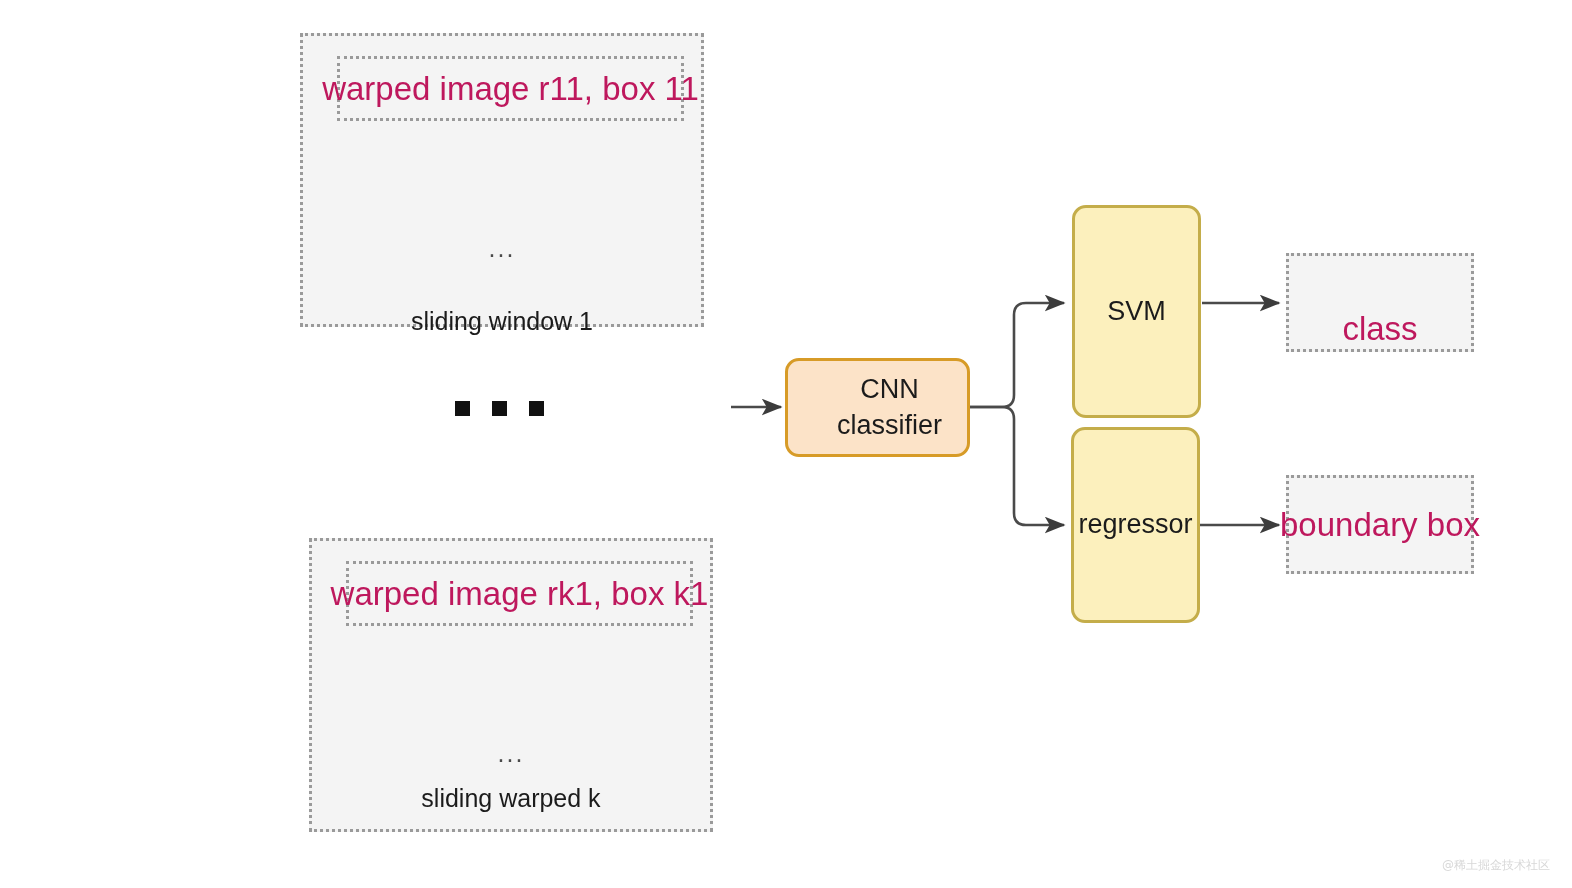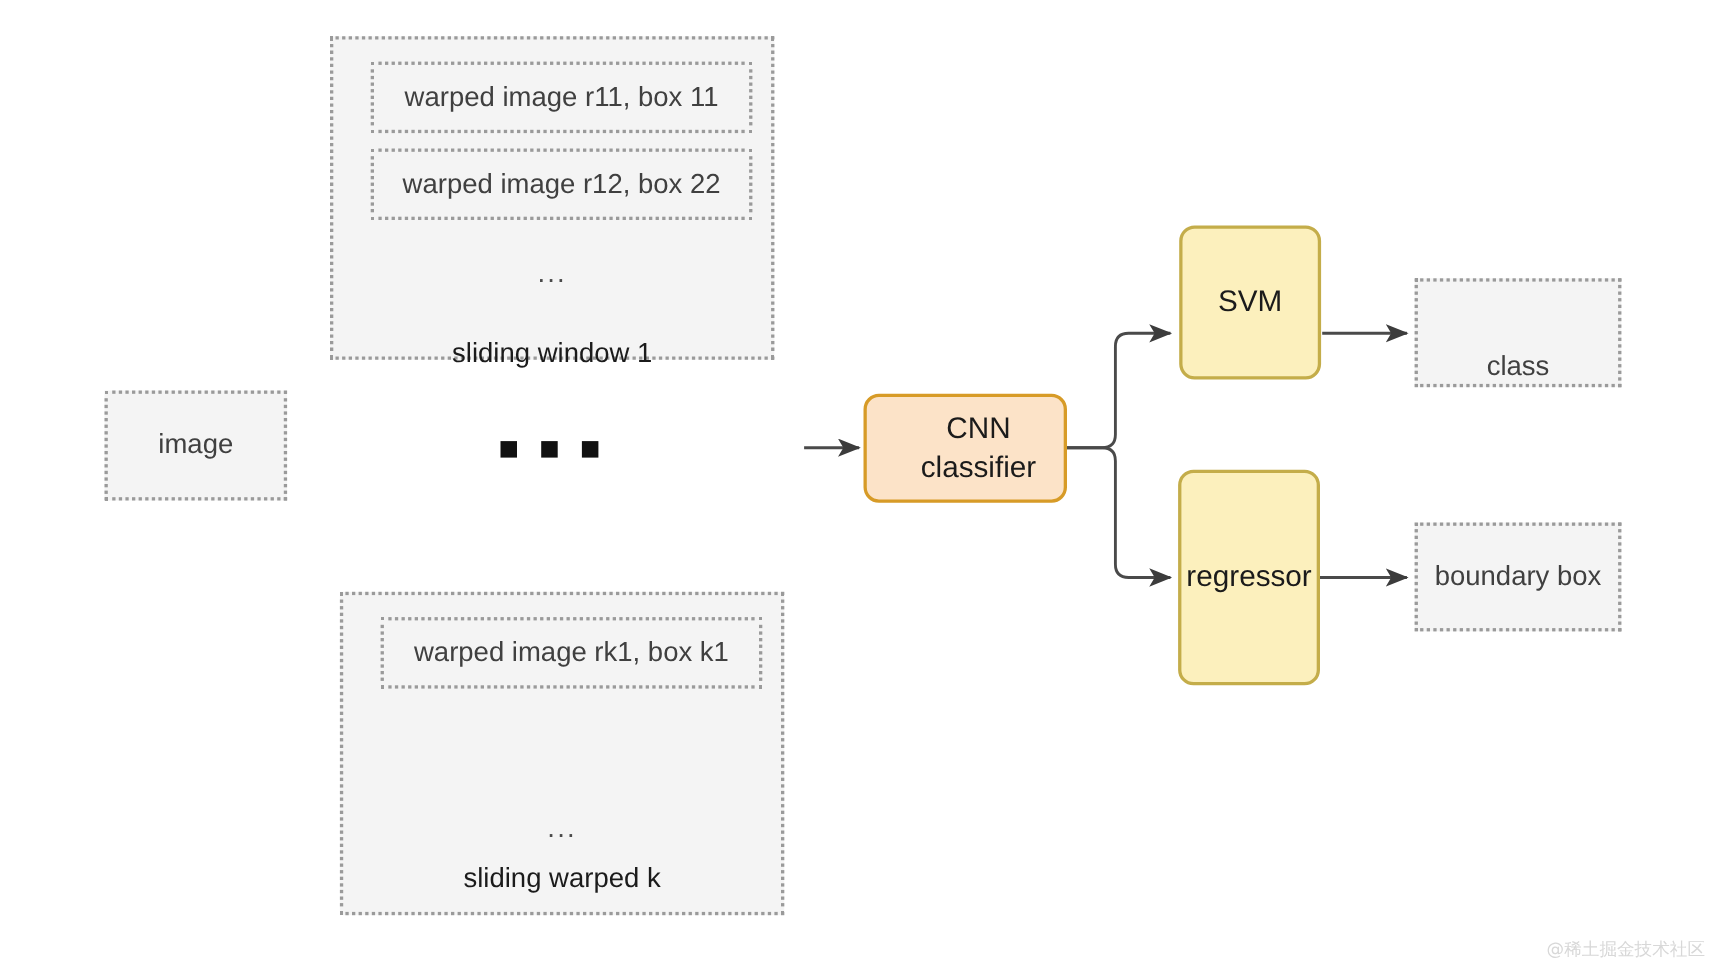--- a/index.html
+++ b/index.html
@@ -30,23 +30,23 @@
     color: #1a1a1a;
   }
   .dotted-container {
     position: absolute;
     box-sizing: border-box;
     background: #f4f4f4;
     border: 3px dotted #9a9a9a;
   }
 
   .txt {
-    font-size: 25px;
+    font-size: 33px;
     line-height: 1.25;
-    color: #404040;
+    color: #be185d;
     white-space: nowrap;
   }
 
   
   .window-caption {
     position: absolute;
     left: 0;
     right: 0;
     text-align: center;
     font-size: 25px;
@@ -106,21 +106,21 @@
     width: 1572px;
     height: 888px;
     pointer-events: none;
   }
 
   
   .watermark {
     position: absolute;
     right: 22px;
     bottom: 14px;
-    font-size: 16px;
+    font-size: 12px;
     color: #d8d8d8;
     font-family: "DejaVu Sans", sans-serif;
     white-space: nowrap;
   }
 </style>
 </head>
 <body>
 
 <div id="canvas">
 
@@ -139,53 +139,47 @@
 
     <path d="M 1202,303 L 1279,303" fill="none" stroke="#4a4a4a" stroke-width="2.6" marker-end="url(#arrow)"></path>
 
     <path d="M 1200,525 L 1279,525" fill="none" stroke="#4a4a4a" stroke-width="2.6" marker-end="url(#arrow)"></path>
   </svg>
 
   <div class="dotted-container" style="left:300px; top:33px; width:404px; height:294px;">
     <div class="dotted-box" style="left:34px; top:20px; width:347px; height:65px;">
       <span class="txt">warped image r11, box 11</span>
     </div>
-    <div class="dotted-box" style="left:34px; top:99px; width:347px; height:65px;">
-      <span class="txt">warped image r12, box 22</span>
-    </div>
     <div class="window-dots" style="top:198px;">...</div>
     <div class="window-caption" style="top:243px;margin-top:28px;">sliding window 1</div>
   </div>
 
   <div class="dotted-container" style="left:309px; top:538px; width:404px; height:294px;">
     <div class="dotted-box" style="left:34px; top:20px; width:347px; height:65px;">
       <span class="txt">warped image rk1, box k1</span>
     </div>
     <div class="window-dots" style="top:198px;">...</div>
     <div class="window-caption" style="top:243px;">sliding warped k</div>
   </div>
 
-  <div class="dotted-box" style="left:95px; top:355px; width:166px; height:100px;">
-    <span class="txt">image</span>
-  </div>
 
   <div class="big-ellipsis" style="left:455px; top:401px;">
     <span></span>
       <span></span>
       <span></span>
   </div>
 
   <div class="proc-box proc-cnn" style="left:785px; top:358px; width:185px; height:99px;padding-left:24px;">
     <span>
       <span>CNN</span><br>
       <span>classifier</span>
     </span>
   </div>
 
-  <div class="proc-box proc-yellow" style="left:1072px; top:205px; width:129px; height:140px;">
+  <div class="proc-box proc-yellow" style="left:1072px; top:205px; width:129px; height:213px;">
     <span>SVM</span>
   </div>
 
   <div class="proc-box proc-yellow" style="left:1071px; top:427px; width:129px; height:196px;">
     <span>regressor</span>
   </div>
 
   <div class="dotted-box" style="left:1286px; top:253px; width:188px; height:99px;align-items:flex-end;">
     <span class="txt">class</span>
   </div>

